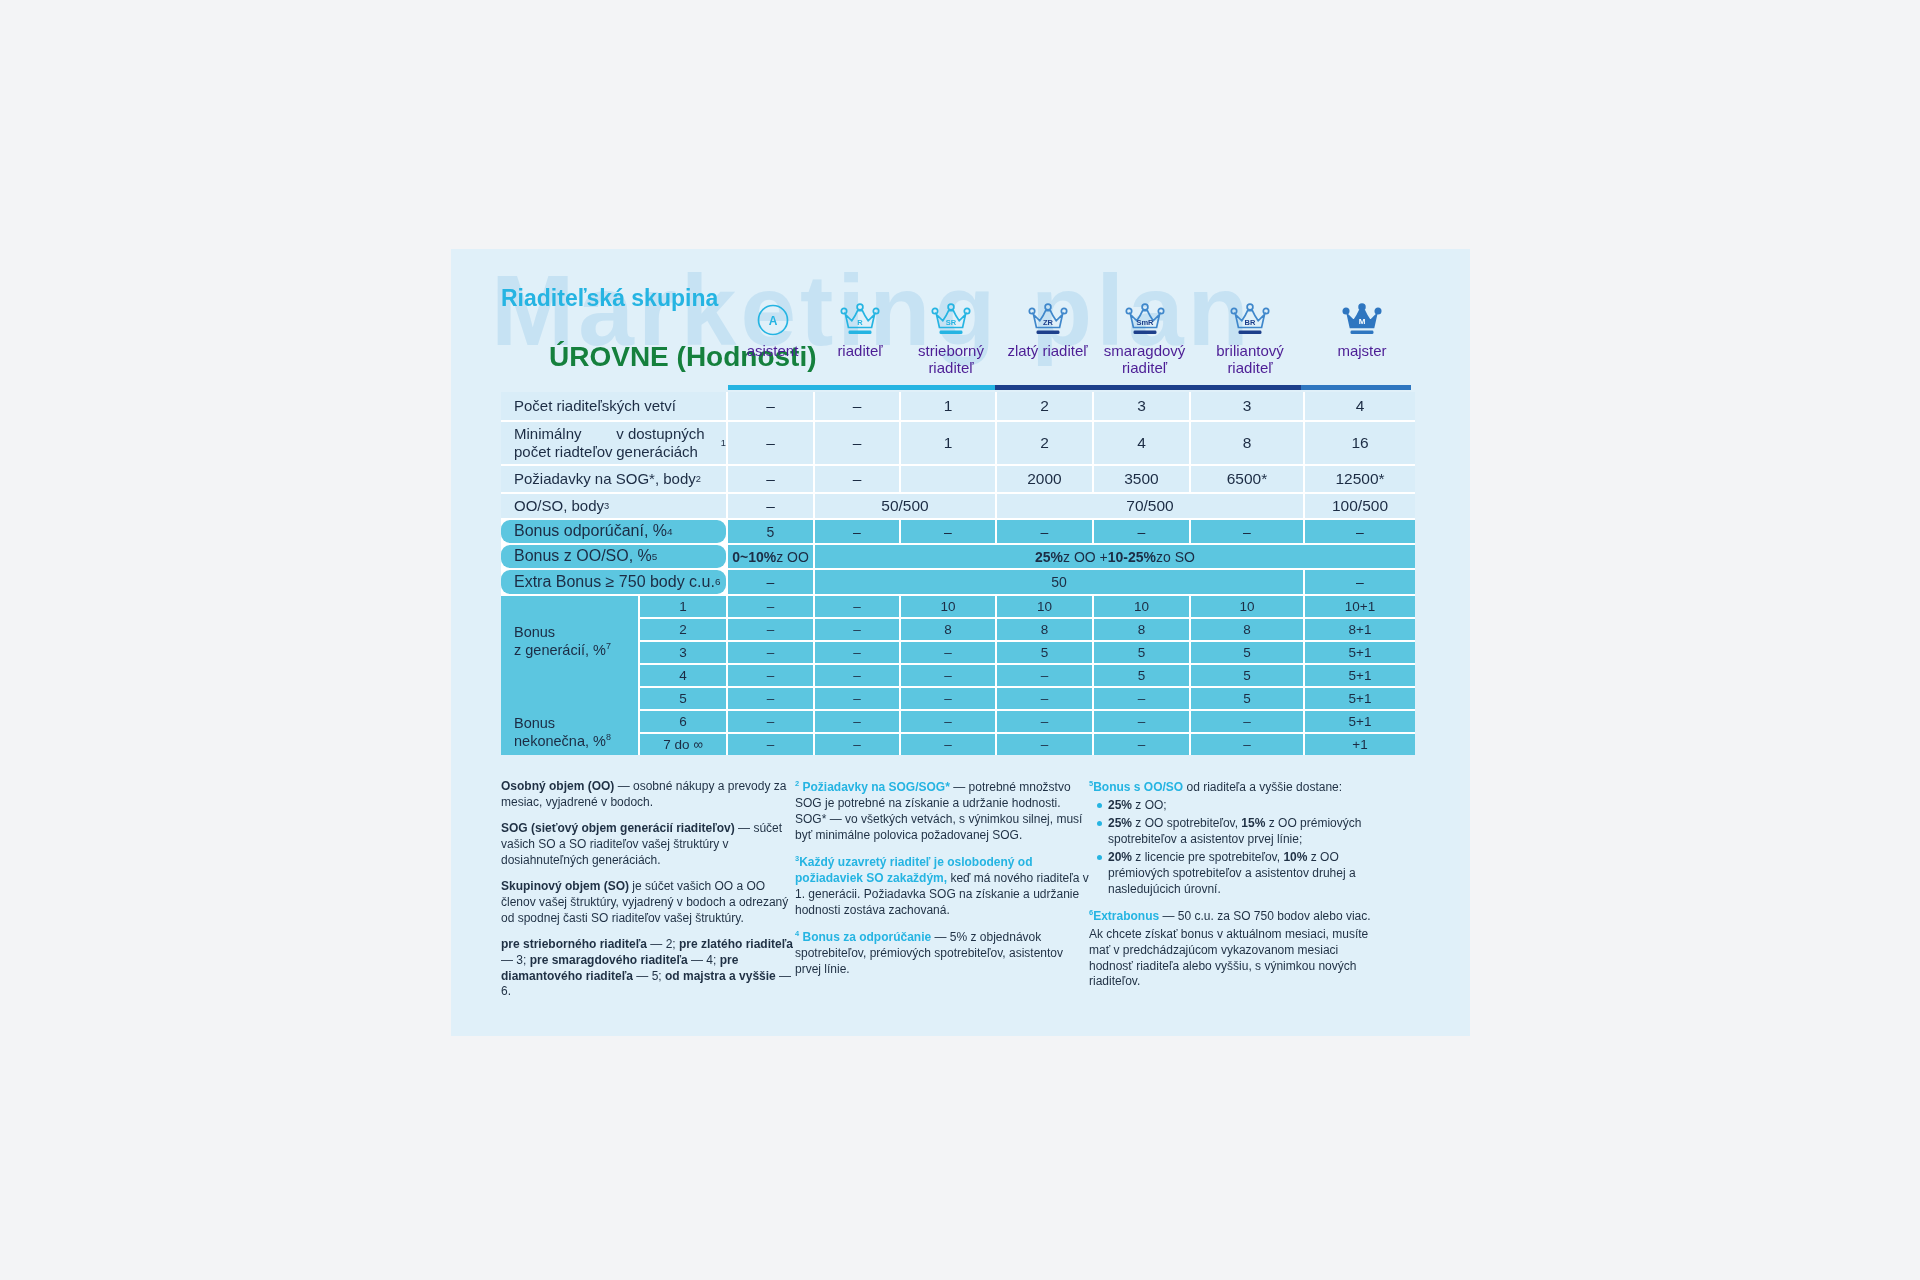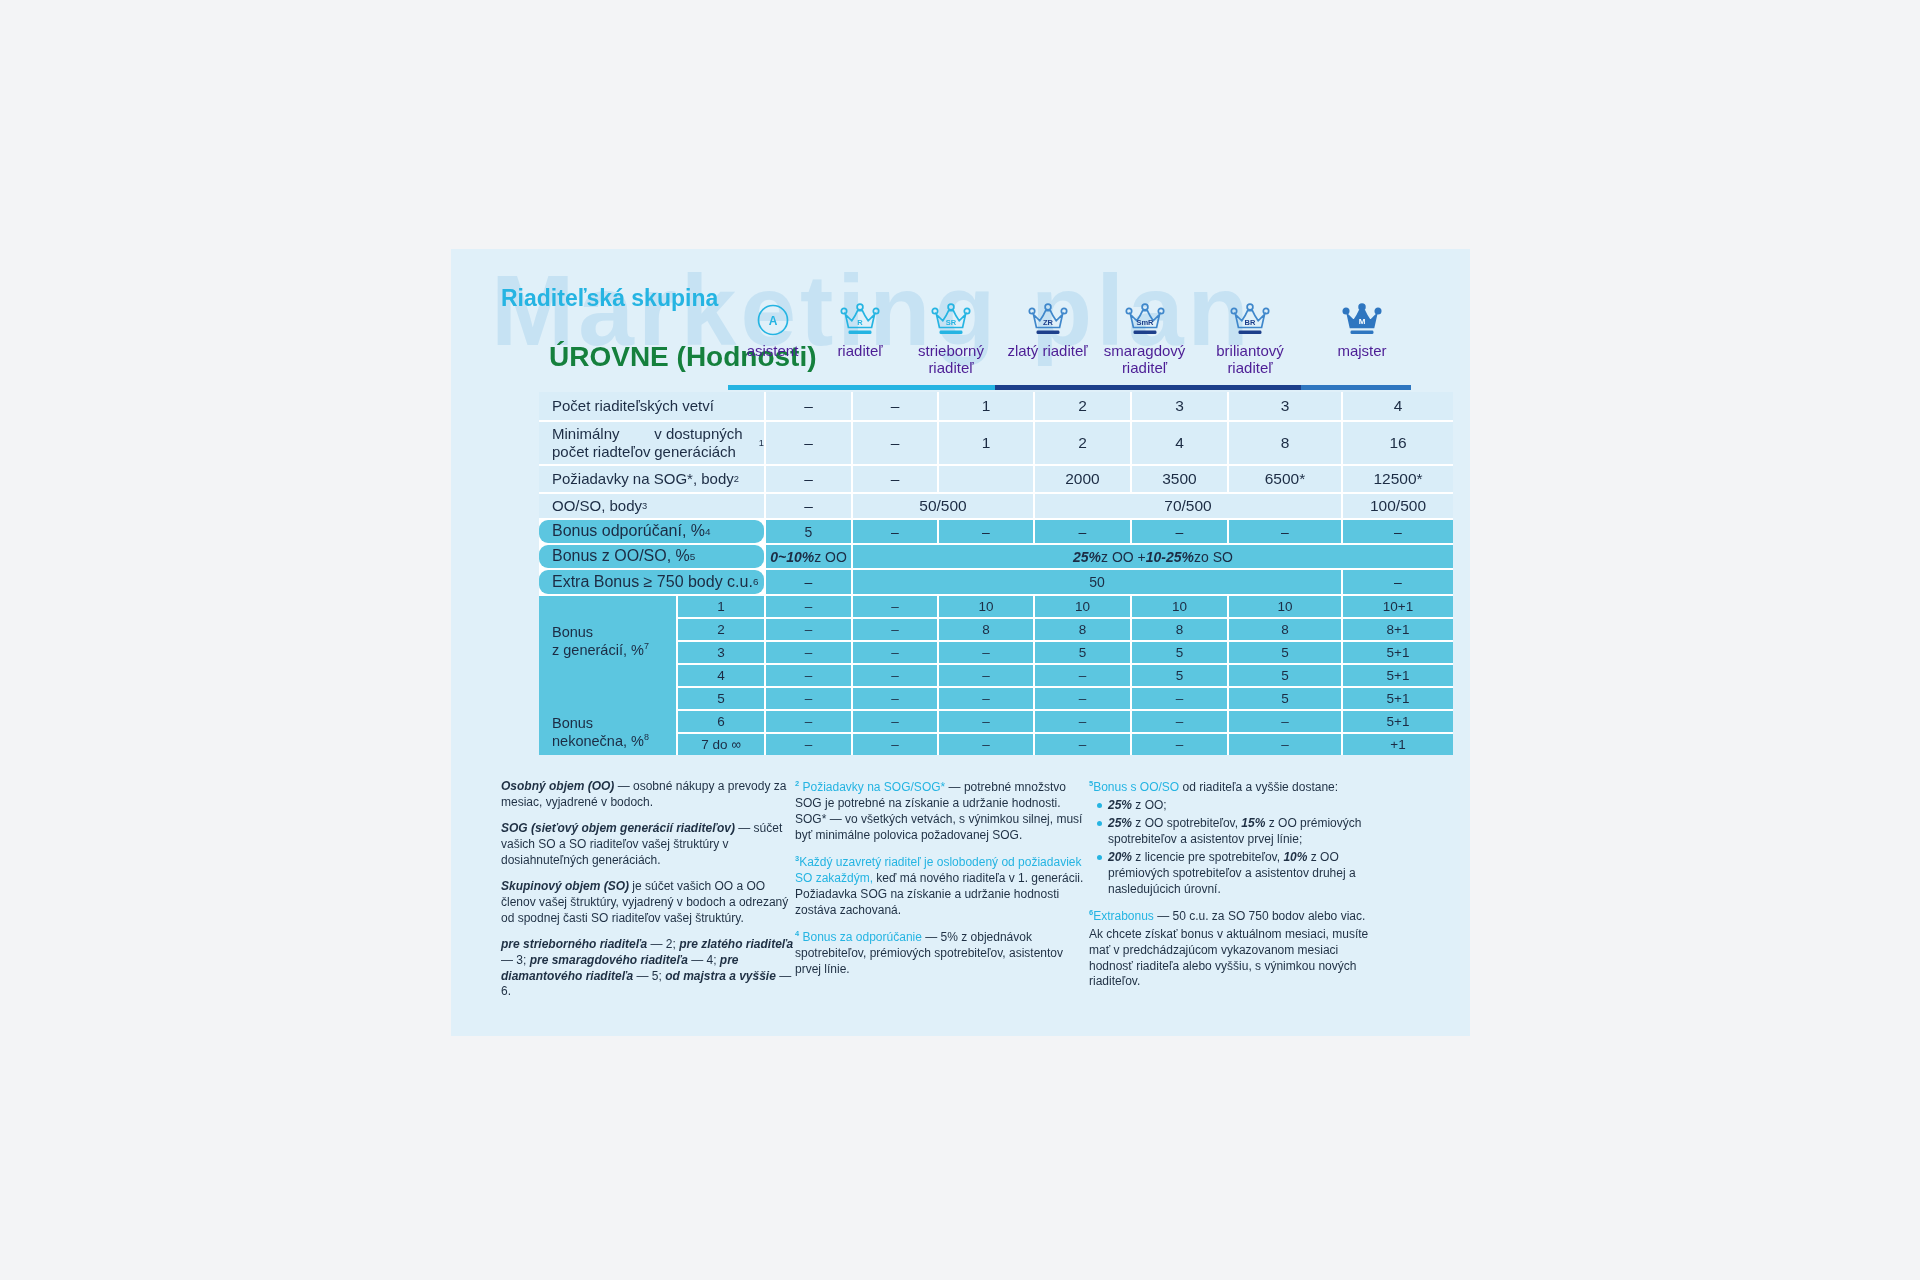--- a/index.html
+++ b/index.html
@@ -54,21 +54,21 @@
   .underline{position:absolute;left:277px;top:136px;display:flex;height:5px;}
   .underline .seg1{width:267px;background:#25b4e2;}
   .underline .seg2{width:306px;background:#1d3f8b;}
   .underline .seg3{width:110px;background:#2f76c0;}
   
   .grid{
     position:absolute;left:50px;top:143px;
     display:grid;
     grid-template-columns:137px 86px 85px 84px 94px 95px 95px 112px 110px;
     grid-template-rows:28px 42px 26px 24px 23px 23px 24px repeat(7,21px);
-    gap:2px;background:#ffffff;margin-left:38px;
+    gap:2px;background:#ffffff;
   }
   .cell{
     background:#d9edf8;display:flex;align-items:center;justify-content:center;
     font-size:15.5px;color:#1c2c44;
   }
   .cell.med{background:#5cc6e0;font-size:14px;}
   .cell.lbl{grid-column:1/3;justify-content:flex-start;padding-left:13px;font-size:15px;line-height:1.18;}
   .cell.lbl.med{font-size:16px;border-radius:9px;}
   .cell.gnum{font-size:13.5px;}
   .gen-label{
@@ -82,22 +82,22 @@
     display:flex;gap:0;font-size:12px;line-height:1.33;color:#1f3044;
   }
   .fcol{width:294px;}
   .fcol p{margin:0 0 10px 0;}
   .fcol p.tight{margin-bottom:2px;}
   .bullet{display:flex;margin:0 0 2px 8px;}
   .bullet .dot{
     width:5px;height:5px;border-radius:50%;background:#25b4e2;
     flex-shrink:0;margin:5px 6px 0 0;
   }
-  .seg-b{font-weight:700;font-style:italic;}
-  .seg-cb{font-weight:400;color:#25b4e2;}
+  .seg-b{font-weight:700;}
+  .seg-cb{font-weight:700;color:#25b4e2;}
   .seg-sup{font-size:0.62em;vertical-align:super;}
   .seg-supc{font-size:0.62em;vertical-align:super;color:#25b4e2;font-weight:700;}
 </style>
 </head>
 <body>
 
 <div class="card">
   <div class="watermark">Marketing plan</div>
   <div class="card-title">Riaditeľská skupina</div>
   <div class="levels-label">ÚROVNE (Hodnosti)</div>

